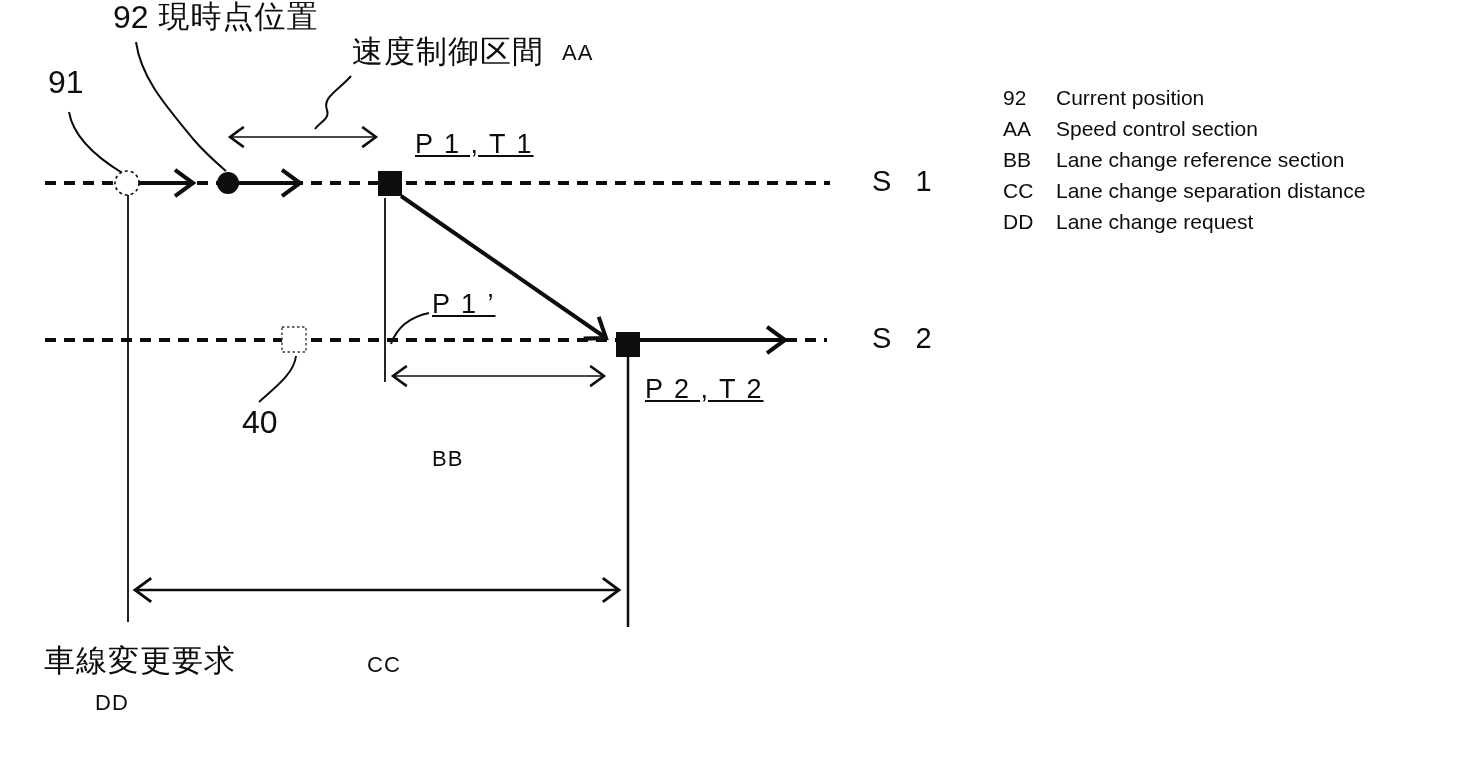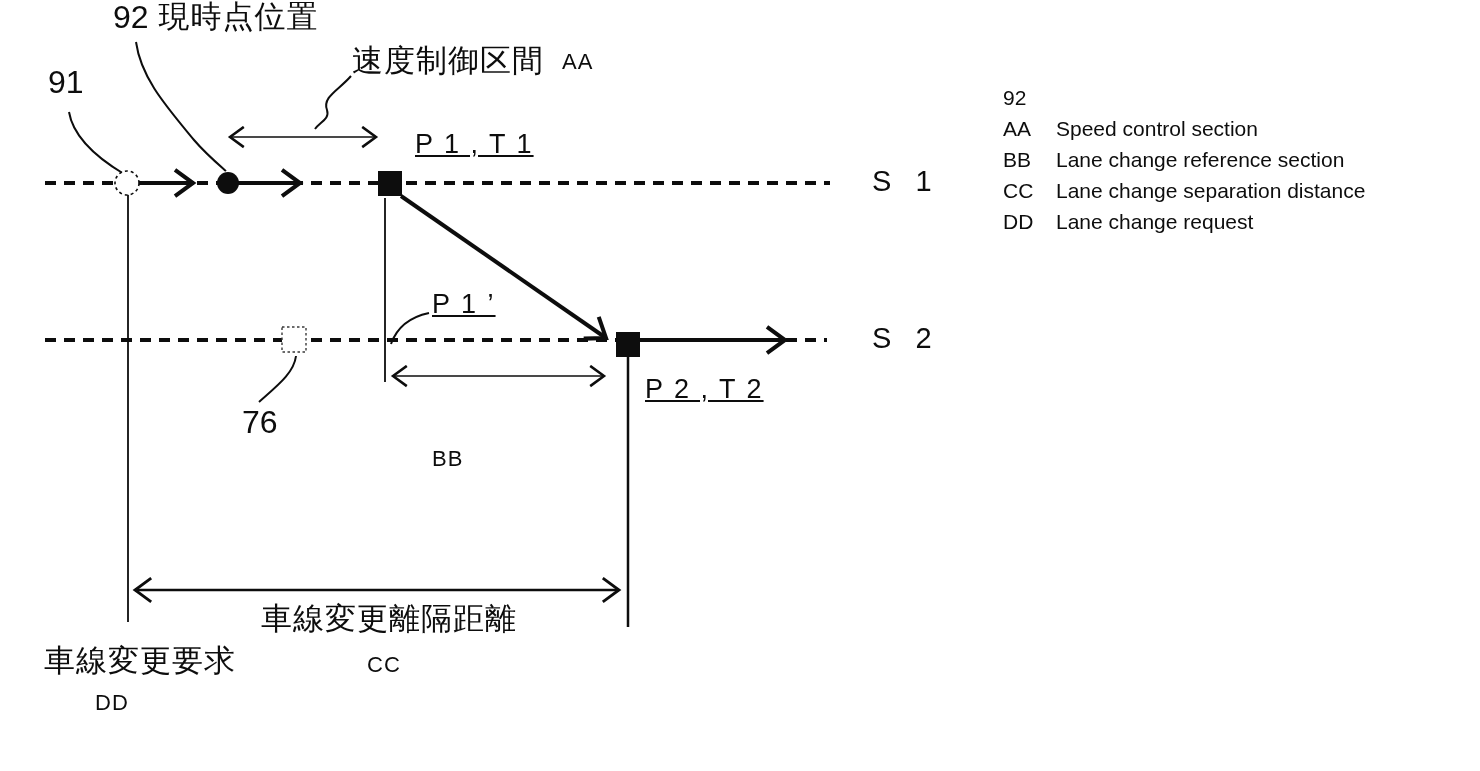--- a/index.html
+++ b/index.html
@@ -74,47 +74,47 @@
     <rect x="282" y="327" width="24" height="25" fill="#ffffff" stroke="#3a3a3a" stroke-width="1.4" stroke-dasharray="2.5 2.5"></rect>
   </svg>
 
   <div class="lbl toplabel" style="left:113px;top:1px;">
     <span class="num">92</span>
     <span class="jp">現時点位置</span>
   </div>
 
   <div class="lbl num" style="left:48px;top:66px;">91</div>
 
-  <div class="lbl toplabel" style="left:352px;top:45px;">
+  <div class="lbl toplabel" style="left:352px;top:36px;">
     <span class="jp">速度制御区間</span>
     <span class="keylbl" style="padding-top:5px;margin-left:8px;">AA</span>
   </div>
 
   <div class="lbl latin" style="left:415px;top:130px;">P 1 , T 1</div>
 
   <div class="lbl latin" style="left:432px;top:290px;">P 1 ’</div>
 
   <div class="lbl lane-lbl" style="left:872px;top:166px;">S 1</div>
   <div class="lbl lane-lbl" style="left:872px;top:323px;">S 2</div>
 
   <div class="lbl latin" style="left:645px;top:375px;text-align:right;">P 2 , T 2</div>
 
-  <div class="lbl num" style="left:242px;top:406px;">76</div>
+  <div class="lbl num" style="left:242px;top:406px;">40</div>
 
   <div class="lbl keylbl" style="left:432px;top:447px;">BB</div>
 
-  <div class="lbl jp" style="left:261px;top:603px;">車線変更離隔距離</div>
   <div class="lbl keylbl" style="left:367px;top:653px;">CC</div>
 
   <div class="lbl jp" style="left:44px;top:645px;">車線変更要求</div>
   <div class="lbl keylbl" style="left:95px;top:691px;">DD</div>
 
   <div class="legend">
     <div class="legend-row">
       <span class="legend-key">92</span>
+      <span class="legend-text">Current position</span>
     </div>
     <div class="legend-row">
       <span class="legend-key">AA</span>
       <span class="legend-text">Speed control section</span>
     </div>
     <div class="legend-row">
       <span class="legend-key">BB</span>
       <span class="legend-text">Lane change reference section</span>
     </div>
     <div class="legend-row">

